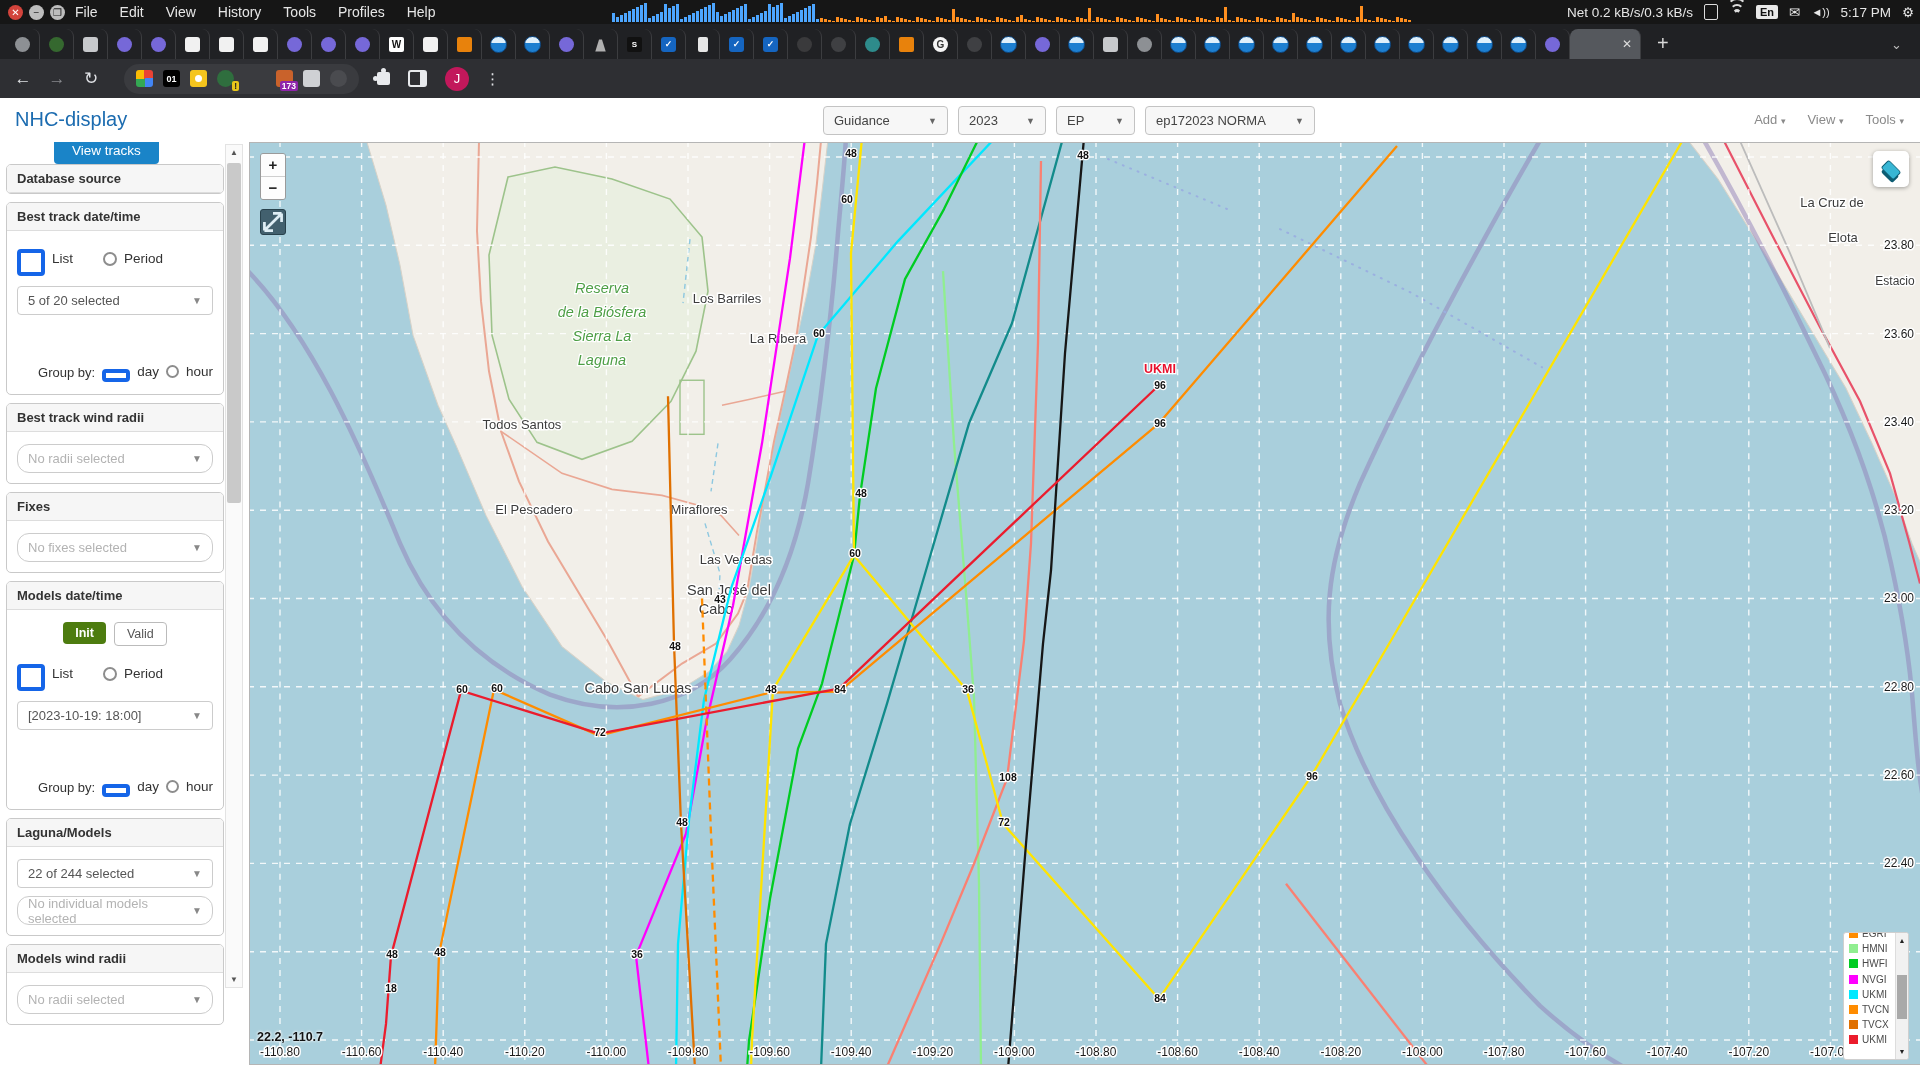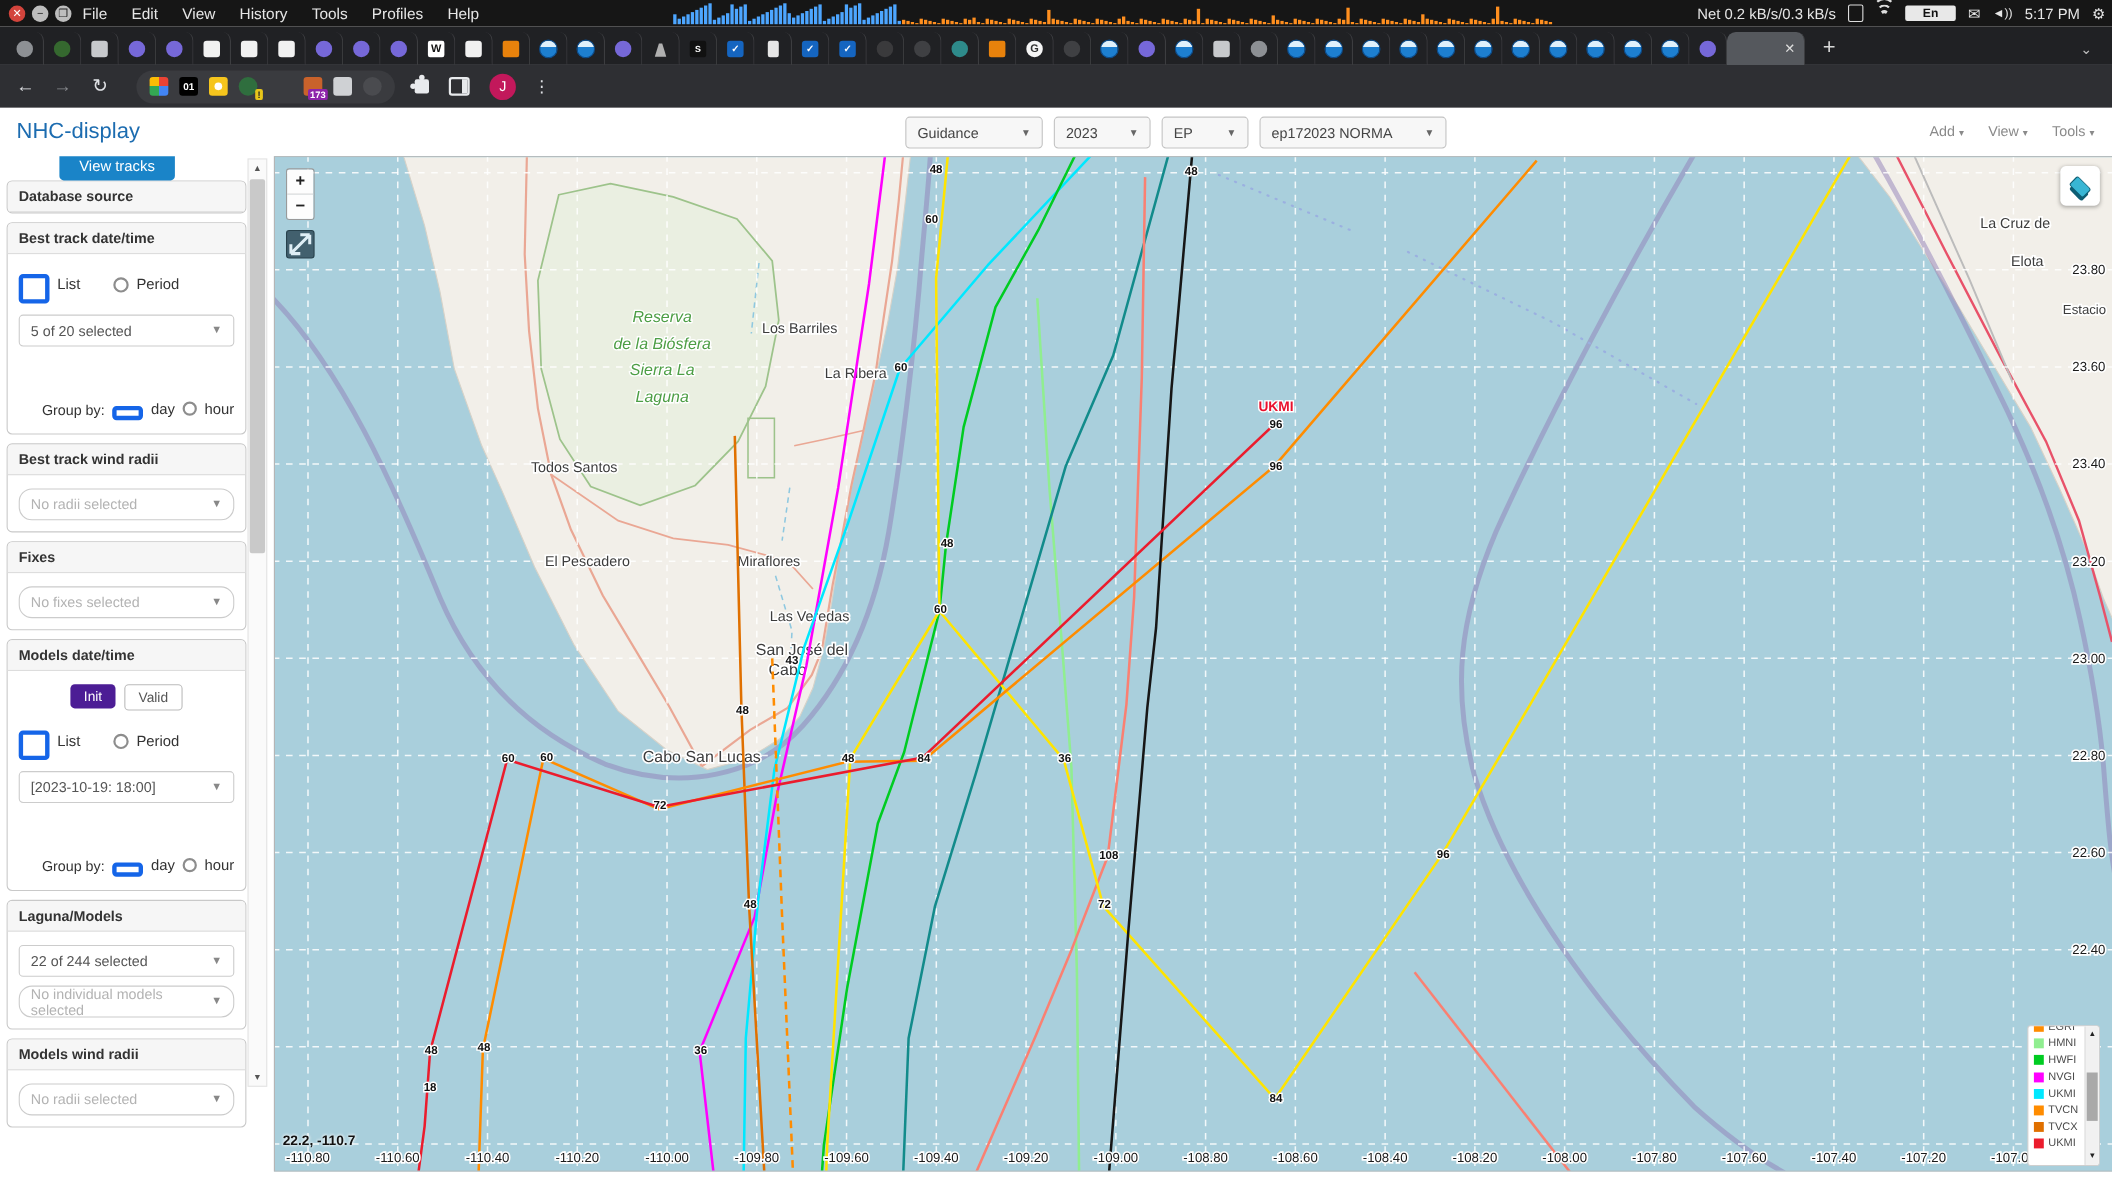--- a/index.html
+++ b/index.html
@@ -11,21 +11,21 @@
   .wbtn{width:15px;height:15px;border-radius:50%;display:flex;align-items:center;justify-content:center;
     font-size:10px;color:#222;}
   .wbtn.close{background:#d3443c;color:#fff;}
   .wbtn.min{background:#bdbdbd;}
   .wbtn.max{background:#bdbdbd;}
   .menus{display:flex;gap:22px;}
   .menus span{cursor:default;}
   .spark{position:absolute;left:612px;top:2px;width:850px;height:20px;display:flex;align-items:flex-end;gap:1px;}
   .spark i{display:block;width:3px;}
   .mstatus{position:absolute;right:6px;top:0;height:24px;display:flex;align-items:center;gap:11px;font-size:13.5px;}
-  .enbadge{background:#e8e8e8;color:#111;font-size:11px;font-weight:bold;padding:1px 16px;border-radius:2px;}
+  .enbadge{background:#e8e8e8;color:#111;font-size:11px;font-weight:bold;padding:1px 4px;border-radius:2px;}
   .clip{width:12px;height:14px;border:1.5px solid #ddd;border-radius:2px;}
   .wifi{position:relative;width:16px;height:12px;}
   .wifi i{position:absolute;left:50%;bottom:0;transform:translateX(-50%);border:2px solid transparent;
     border-top:2px solid #ddd;border-radius:50%;}
   .wifi i:nth-child(1){width:16px;height:16px;}
   .wifi i:nth-child(2){width:10px;height:10px;}
   .wifi i:nth-child(3){width:4px;height:4px;border-top-width:3px;}
   
   .tabstrip{height:35px;background:#202124;display:flex;align-items:flex-end;padding-left:6px;}
   .tab{width:33px;height:30px;border-radius:8px 8px 0 0;display:flex;align-items:center;justify-content:center;
@@ -108,21 +108,21 @@
   .gap18{width:18px;}
   .sel{height:27px;border:1px solid #ccc;border-radius:4px;display:flex;align-items:center;font-size:13px;
     color:#555;padding:0 10px;justify-content:space-between;margin-top:8px;background:#fff;}
   .sel .car{font-size:10px;color:#888;}
   .sel.dis{color:#b3b3b3;border-radius:12px;}
   .groupby{display:flex;align-items:center;justify-content:flex-end;gap:7px;font-size:13px;color:#333;
     margin-top:46px;}
   .groupby .radio{width:13px;height:13px;}
   .btnrow{display:flex;justify-content:center;gap:8px;margin:2px 0 10px;}
   .pillbtn{height:22px;border-radius:4px;font-size:12.5px;display:flex;align-items:center;padding:0 12px;}
-  .pillbtn.blue{background:#4c1d95;color:#fff;}
+  .pillbtn.blue{background:#4d7c0f;color:#fff;font-weight:bold;}
   .pillbtn.plain{background:#fff;color:#555;border:1px solid #bbb;}
   .viewtracks{display:block;margin:8px auto;background:#1a84c8;color:#fff;border:none;border-radius:4px;
     font-size:13.5px;padding:6px 18px;font-family:inherit;}
   .vt-top{position:absolute;top:-13px;left:54px;}
   .sbscroll{position:absolute;right:3px;top:2px;bottom:75px;width:16px;background:#fafafa;border:1px solid #e3e3e3;}
   .sbscroll .arr{position:absolute;left:0;right:0;text-align:center;font-size:8px;color:#555;}
   .sbscroll .thumb{position:absolute;left:1px;right:1px;top:18px;height:340px;background:#c9c9c9;border-radius:2px;}
   
   .mapwrap{position:absolute;left:249px;top:0;width:1671px;height:921px;border:1px solid #b5b5b5;
     box-sizing:content-box;background:#a9cfdc;}

